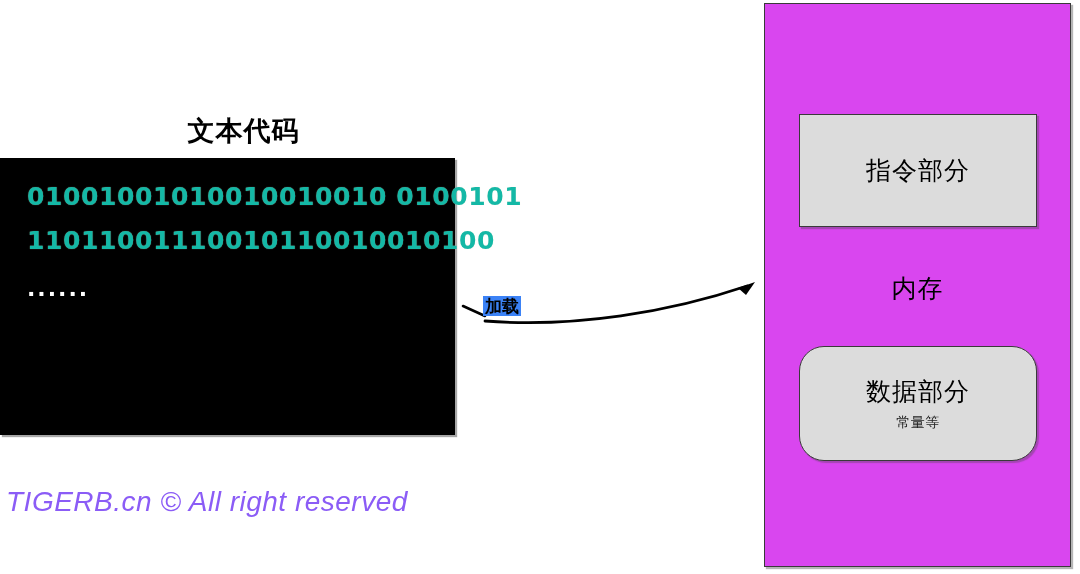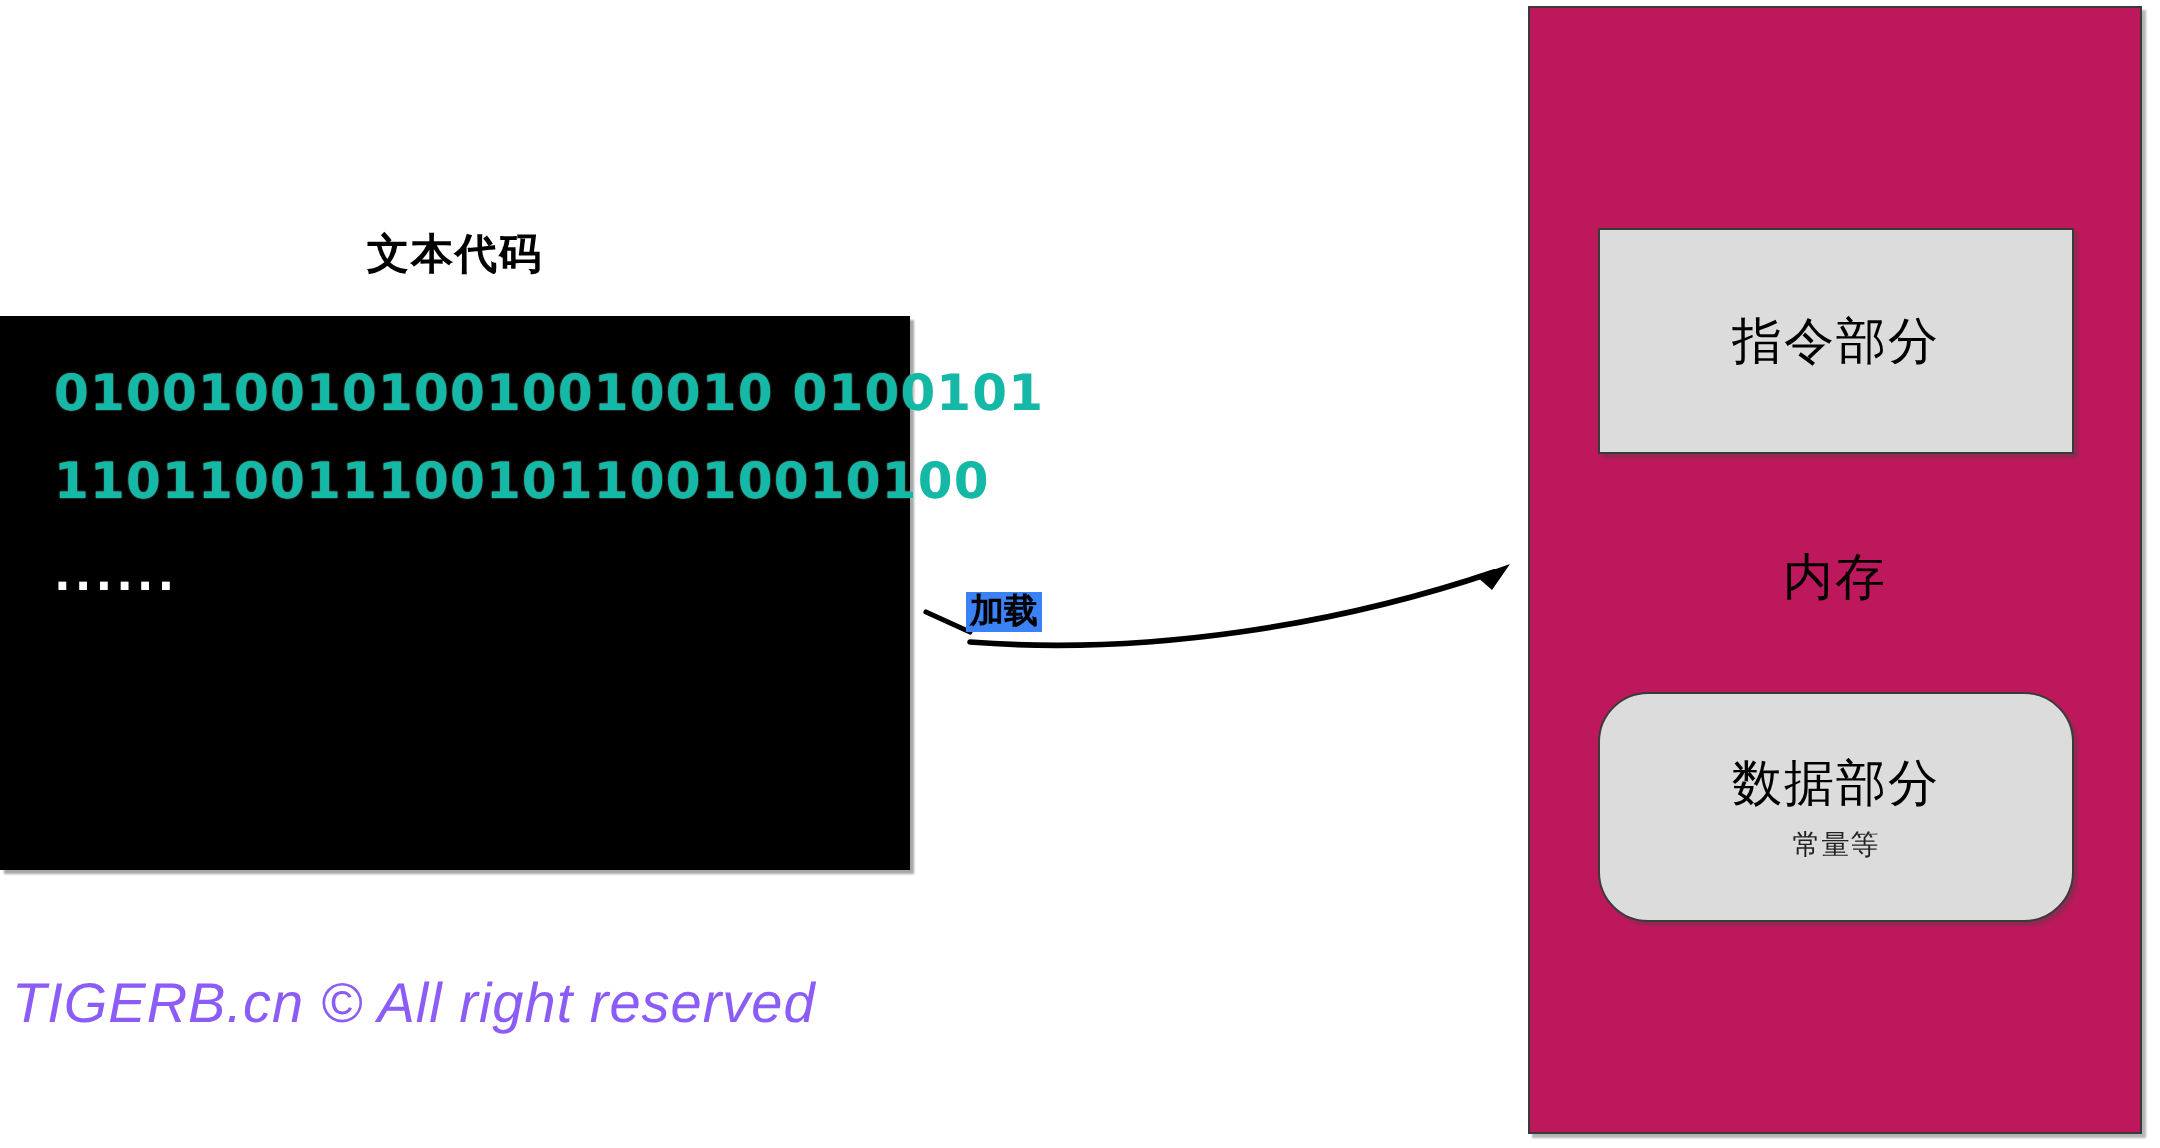--- a/index.html
+++ b/index.html
@@ -17,25 +17,26 @@
     color: #000000;
   }
 
   
   #code-title {
     position: absolute;
     left: 0px;
     top: 113px;
     width: 455px;
     text-align: center;
-    font-size: 21px;
+    font-size: 27px;
     font-weight: 700;
     letter-spacing: 1px;
     color: #000;
     font-family: "DejaVu Sans", "Liberation Sans", sans-serif;
+    padding-left: 16px;
   }
 
   #code-box {
     position: absolute;
     left: 0px;
     top: 158px;
     width: 455px;
     height: 277px;
     background: #000000;
     box-shadow: 2px 2px 1px rgba(60,60,60,0.45);
@@ -101,21 +102,21 @@
     white-space: nowrap;
   }
 
   
   #memory-panel {
     position: absolute;
     left: 764px;
     top: 3px;
     width: 307px;
     height: 564px;
-    background: #be185d;
+    background: #d946ef;
     border: 1.5px solid #3a3a3a;
     box-sizing: border-box;
     box-shadow: 2px 2px 1px rgba(70,70,70,0.4);
   }
 
   .mem-box {
     position: absolute;
     left: 34px;
     width: 238px;
     background: #dcdcdc;

